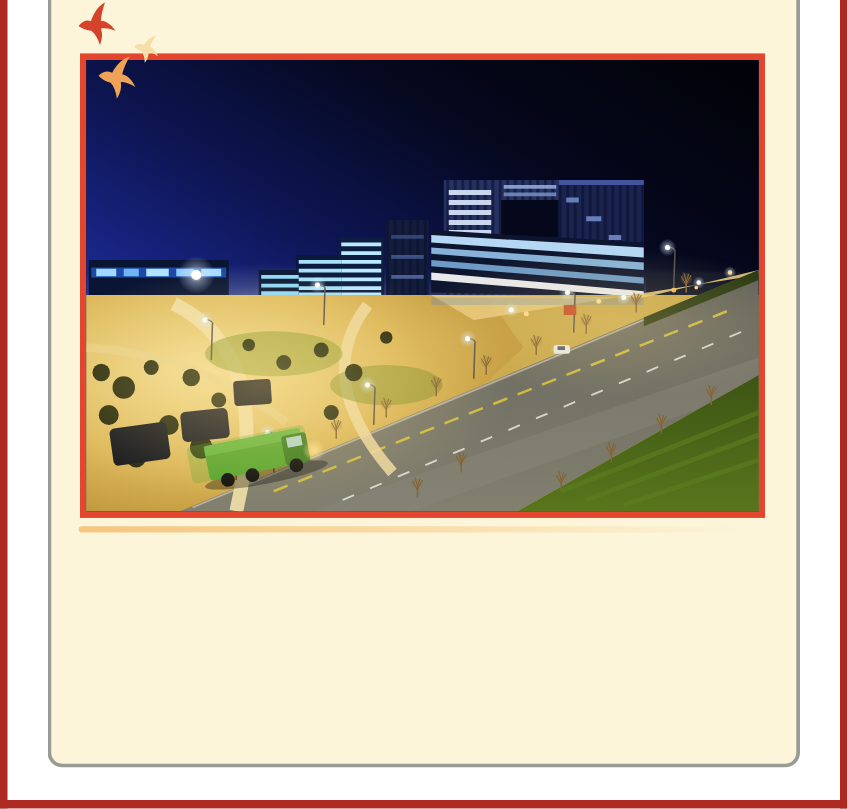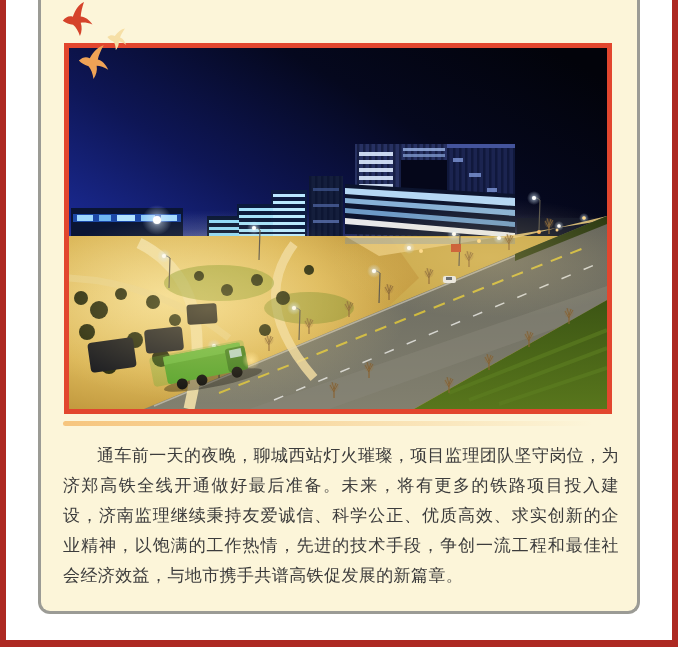--- a/index.html
+++ b/index.html
@@ -284,21 +284,20 @@
           </g>
 
           <ellipse cx="140" cy="260" rx="200" ry="95" fill="url(#glowY)" opacity="0.45"></ellipse>
           <ellipse cx="420" cy="210" rx="160" ry="60" fill="url(#glowY)" opacity="0.28"></ellipse>
         </g>
       </svg>
     </div>
 
     <div class="divider"></div>
 
-    <p class="para">通车前一天的夜晚，聊城西站灯火璀璨，项目监理团队坚守岗位，为济郑高铁全线开通做好最后准备。未来，将有更多的铁路项目投入建设，济南监理继续秉持友爱诚信、科学公正、优质高效、求实创新的企业精神，以饱满的工作热情，先进的技术手段，争创一流工程和最佳社会经济效益，与地市携手共谱高铁促发展的新篇章。</p>
   </div>
 
   <svg class="bird bird-red" viewBox="0 0 40 40">
     <path d="M2 19 C6 15 10 14 14 16 C18 8 23 3 29 1 C26 7 24 12 23 17 C28 18 32 22 35 28 C30 25 26 24 22 24 C23 29 22 34 19 39 C18 33 16 28 13 25 C9 24 5 22 2 19 Z" fill="#D5432B"></path>
   </svg>
   <svg class="bird bird-cream" viewBox="0 0 40 40">
     <path d="M2 19 C6 15 10 14 14 16 C18 8 23 3 29 1 C26 7 24 12 23 17 C28 18 32 22 35 28 C30 25 26 24 22 24 C23 29 22 34 19 39 C18 33 16 28 13 25 C9 24 5 22 2 19 Z" fill="#F6DFA6"></path>
   </svg>
   <svg class="bird bird-orange" viewBox="0 0 40 40">
     <path d="M2 19 C6 15 10 14 14 16 C18 8 23 3 29 1 C26 7 24 12 23 17 C28 18 32 22 35 28 C30 25 26 24 22 24 C23 29 22 34 19 39 C18 33 16 28 13 25 C9 24 5 22 2 19 Z" fill="#EFA356"></path>

